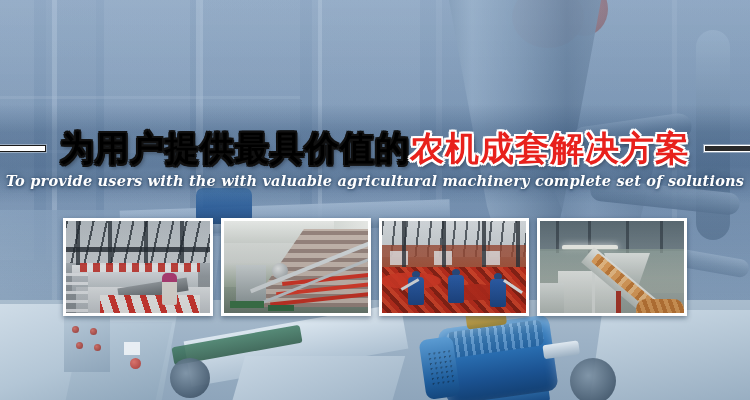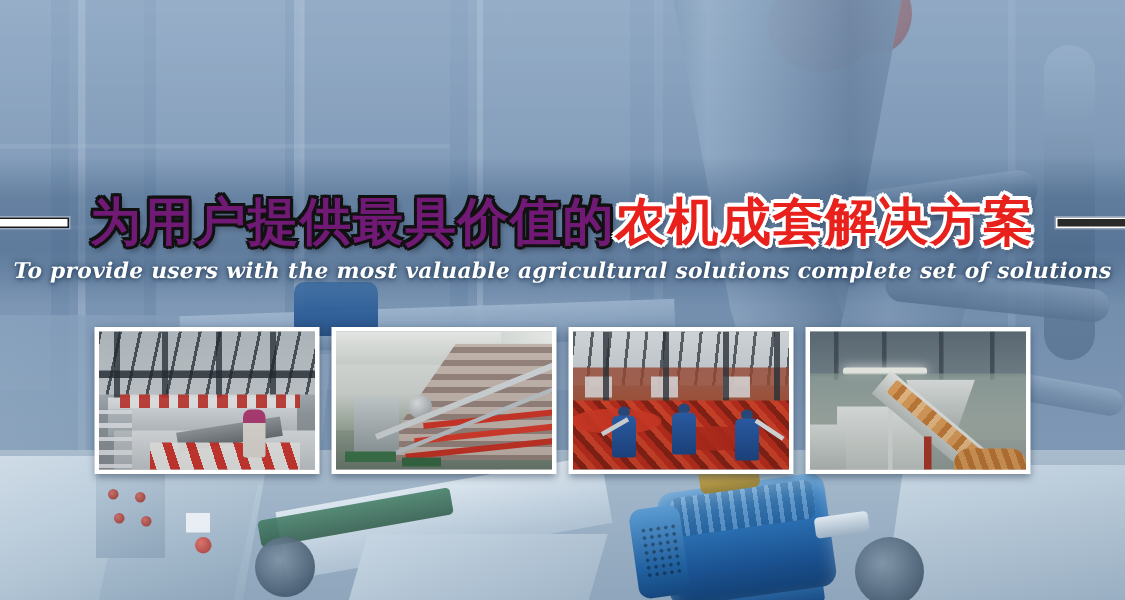--- a/index.html
+++ b/index.html
@@ -225,21 +225,21 @@
     box-shadow:0 0 0 1px rgba(255,255,255,.35);
     flex:0 0 auto;
   }
   .dash.right{background:#2a2a2a;border-color:#ffffff;}
   .headline-text{
     font-family:"DejaVu Sans","Liberation Sans",sans-serif;
     font-size:34px;font-weight:bold;line-height:1;white-space:nowrap;
     letter-spacing:1px;
   }
   .h-white{
-    color:#701a75;
+    color:#000000;
     text-shadow:
       -1.6px -1.6px 0 #111, 1.6px -1.6px 0 #111,
       -1.6px  1.6px 0 #111, 1.6px  1.6px 0 #111,
       -2px 0 0 #111, 2px 0 0 #111, 0 -2px 0 #111, 0 2px 0 #111,
        2px 3px 4px rgba(0,0,0,.45);
   }
   .h-red{
     color:#e8211c;
     text-shadow:
       -1.8px -1.8px 0 #fff, 1.8px -1.8px 0 #fff,
@@ -487,21 +487,21 @@
   <div class="pulley"></div>
 
   <div class="head-shade"></div>
 
   <div class="headline">
     <span class="dash left"></span>
     <span class="headline-text"><span class="h-white">为用户提供最具价值的</span><span class="h-red">农机成套解决方案</span></span>
     <span class="dash right"></span>
   </div>
 
-  <div class="subtitle">To provide users with the most valuable agricultural solutions complete set of solutions</div>
+  <div class="subtitle">To provide users with the with valuable agricultural machinery complete set of solutions</div>
 
   <div class="thumbs">
 
     <div class="thumb">
       <div class="thumb-img">
         <div class="t1-sky"></div>
         <div class="t1-roof"></div>
         <div class="t1-truss"></div>
         <div class="t1-col" style="left:10px"></div>
         <div class="t1-col" style="left:42px"></div>

